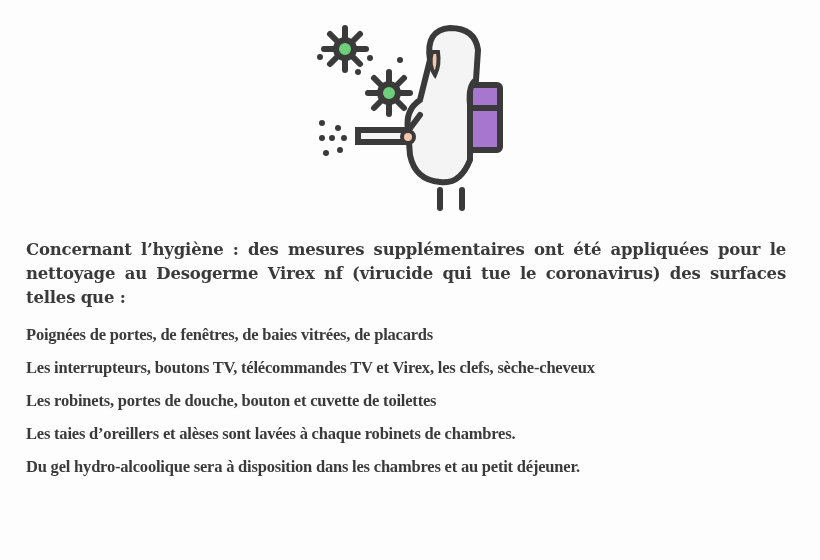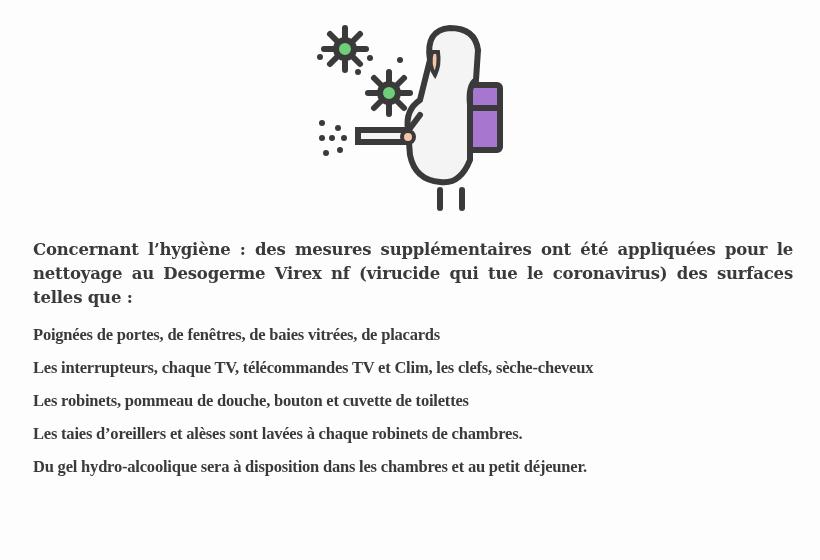--- a/index.html
+++ b/index.html
@@ -7,21 +7,21 @@
       width: 820px; height: 560px; overflow: hidden;
       background: #fdfdfd;
       position: relative;
       font-family: "DejaVu Serif", "Liberation Serif", serif;
       color: #3a3a3a;
     }
     .illustration {
       position: absolute; left: 300px; top: 10px; width: 220px; height: 210px;
     }
     .content {
-      position: absolute; left: 33px; top: 238px; width: 760px;
+      position: absolute; left: 26px; top: 238px; width: 760px;
       font-weight: bold;
       font-size: 16.5px;
       letter-spacing: -0.2px;
     }
     .intro {
       line-height: 24px;
       text-align: justify;
       margin: 0 0 8px 0;
     }
     .item {
@@ -82,17 +82,17 @@
       <circle cx="70" cy="48" r="3"></circle>
       <circle cx="58" cy="62" r="3"></circle>
       <circle cx="100" cy="50" r="3"></circle>
     </g>
   </svg>
 </div>
 
 <div class="content">
   <p class="intro">Concernant l’hygiène : des mesures supplémentaires ont été appliquées pour le nettoyage au Desogerme Virex nf (virucide qui tue le coronavirus) des surfaces telles que :</p>
   <p class="item">Poignées de portes, de fenêtres, de baies vitrées, de placards</p>
-  <p class="item">Les interrupteurs, chaque TV, télécommandes TV et Clim, les clefs, sèche-cheveux</p>
-  <p class="item">Les robinets, pommeau de douche, bouton et cuvette de toilettes</p>
+  <p class="item">Les interrupteurs, boutons TV, télécommandes TV et Virex, les clefs, sèche-cheveux</p>
+  <p class="item">Les robinets, portes de douche, bouton et cuvette de toilettes</p>
   <p class="item">Les taies d’oreillers et alèses sont lavées à chaque robinets de chambres.</p>
   <p class="item">Du gel hydro-alcoolique sera à disposition dans les chambres et au petit déjeuner.</p>
 </div>
 
 </body></html>

